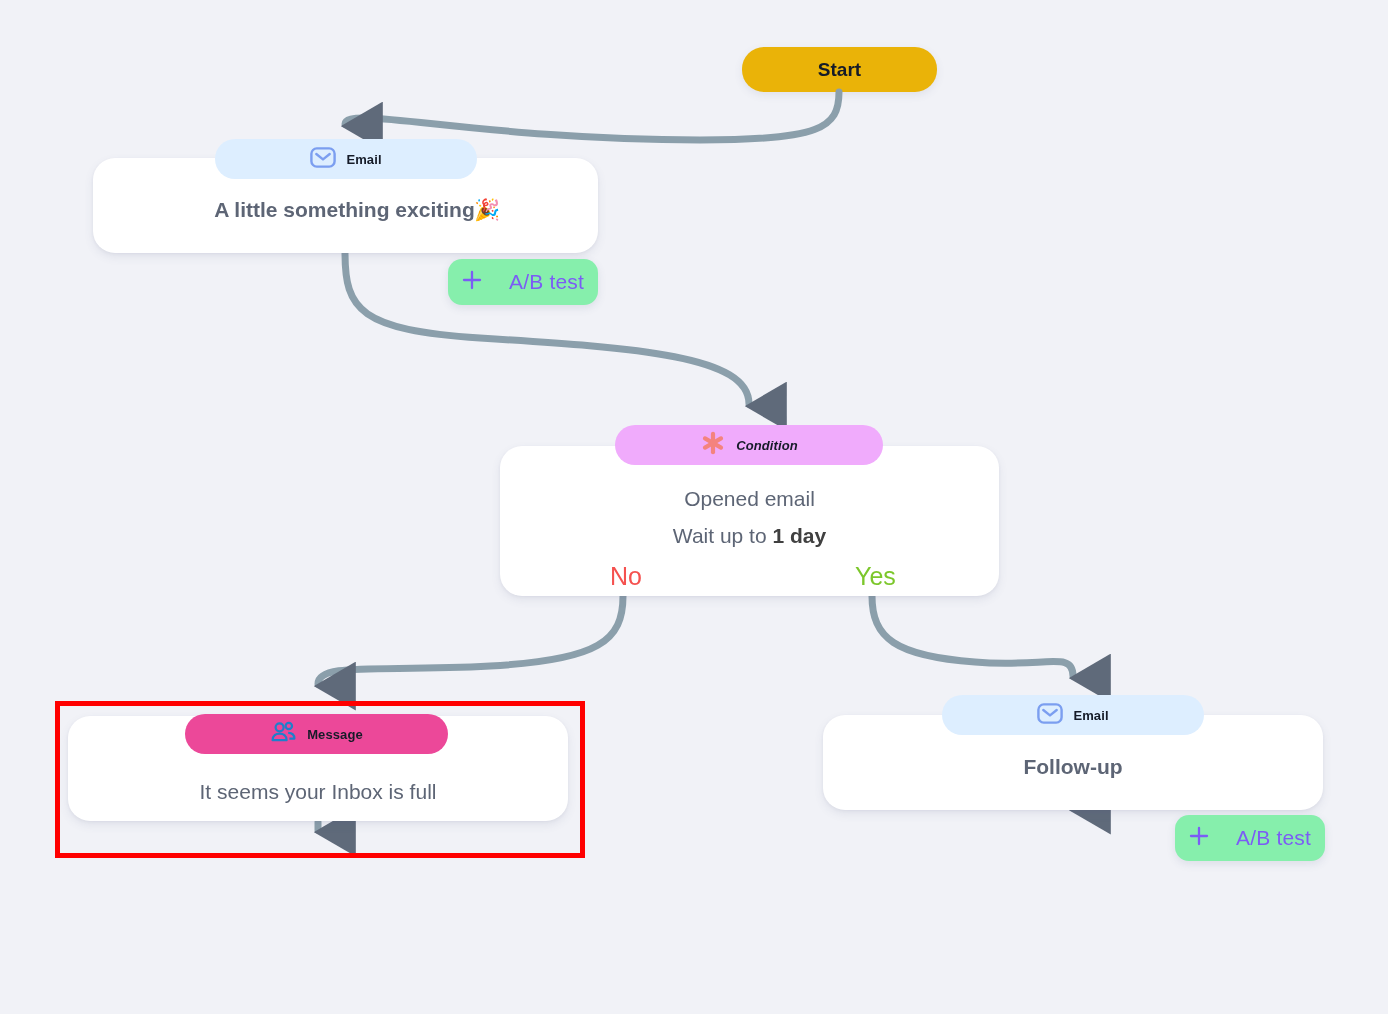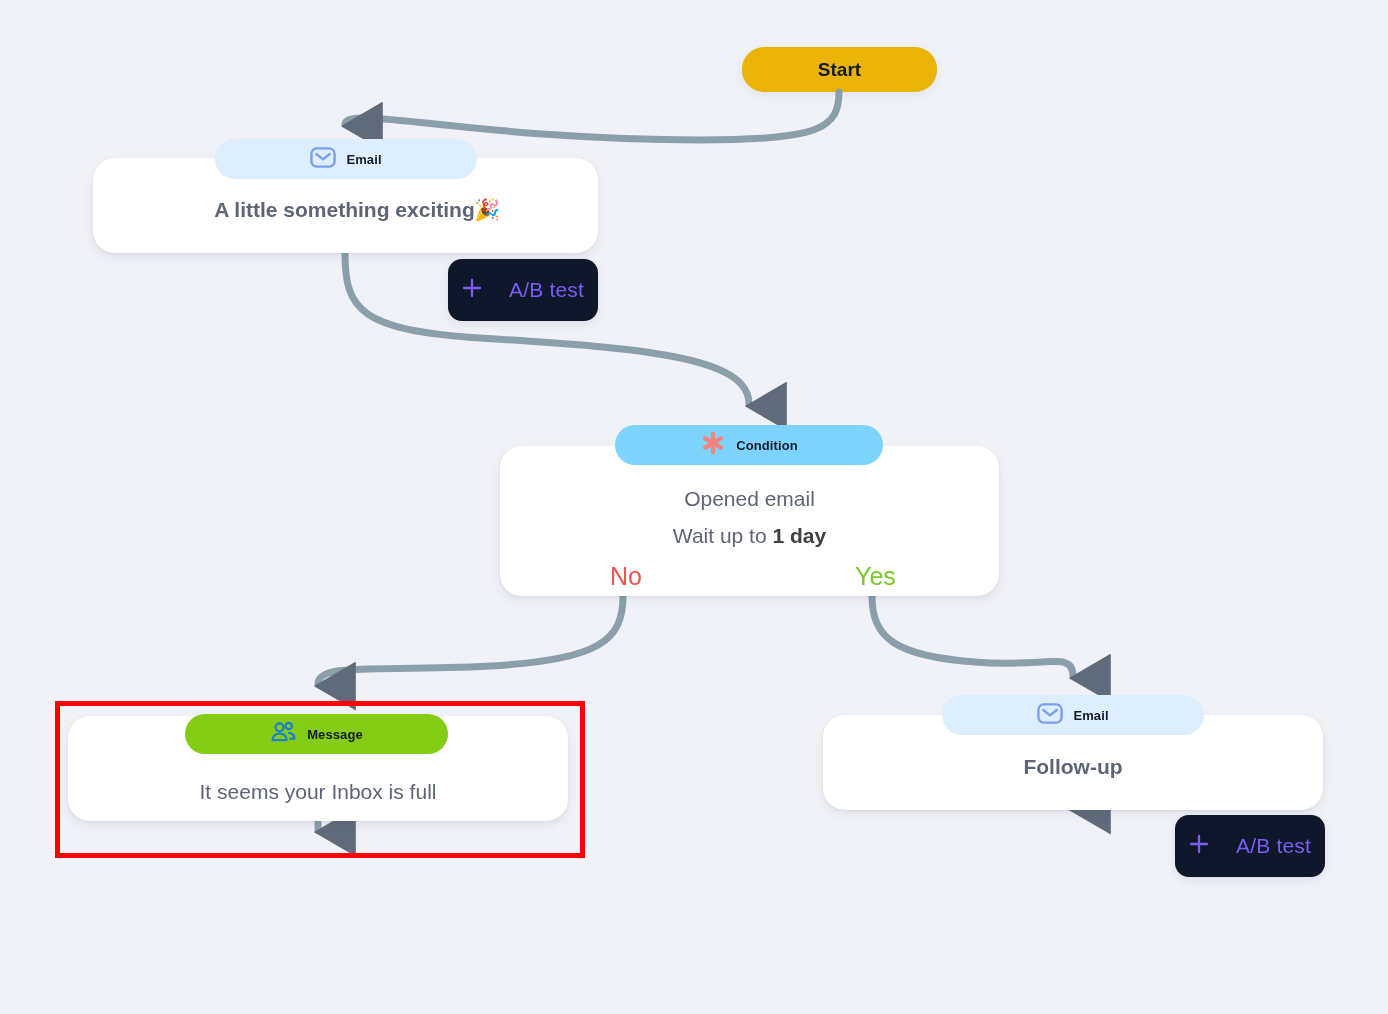--- a/index.html
+++ b/index.html
@@ -56,22 +56,22 @@
     z-index: 4;
     white-space: nowrap;
   }
   .pill-label {
     font-size: 13px;
     font-weight: bold;
     color: #151b28;
     letter-spacing: 0.1px;
   }
   .pill-email   { background: #ddeeff; }
-  .pill-cond    { background: #7dd3fc; }
-  .pill-message { background: #84cc16; }
+  .pill-cond    { background: #f0abfc; font-style: italic; }
+  .pill-message { background: #ec4899; }
 
   .card-body {
     position: absolute;
     left: 0;
     right: 0;
     text-align: center;
     z-index: 4;
   }
   .body-strong {
     font-size: 21px;
@@ -108,22 +108,22 @@
     position: absolute;
     font-size: 25px;
     z-index: 5;
   }
   .branch-no  { color: #f5514f; }
   .branch-yes { color: #7cc72b; }
 
   
   .ab-chip {
     position: absolute;
-    height: 62px;
-    background: #0f172a;
+    height: 46px;
+    background: #86efac;
     border-radius: 14px;
     display: flex;
     align-items: center;
     justify-content: center;
     gap: 27px;
     padding: 0 20px;
     box-sizing: border-box;
     box-shadow: 0 3px 9px rgba(80, 90, 130, 0.13);
     z-index: 6;
     cursor: pointer;

